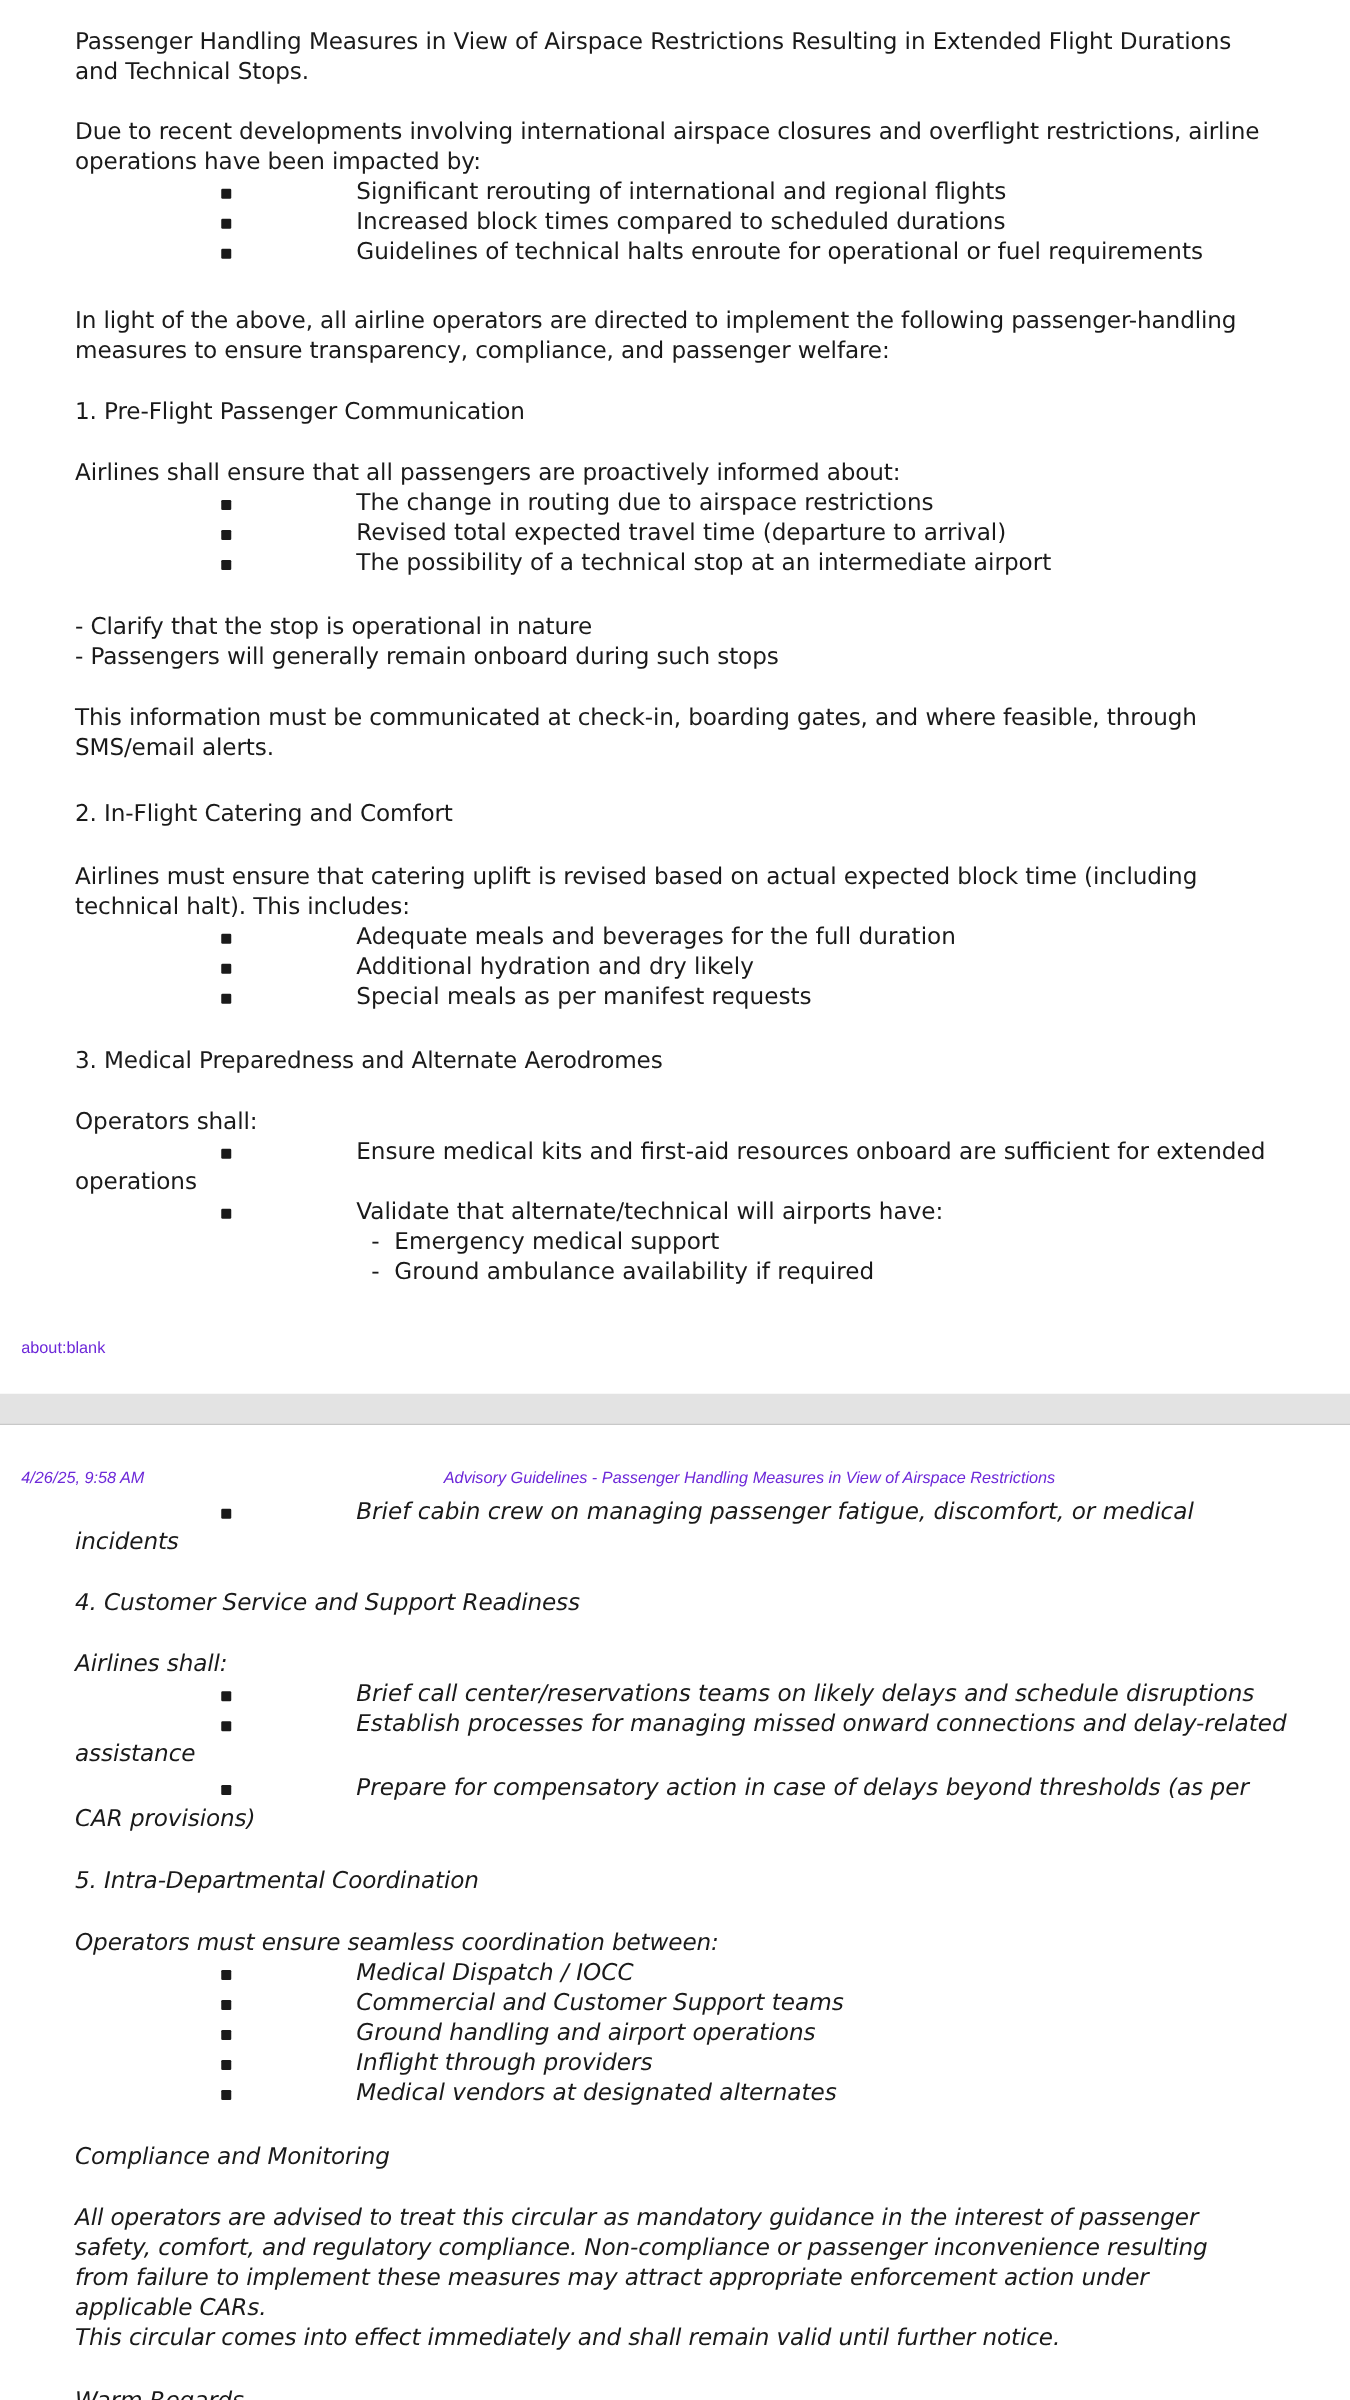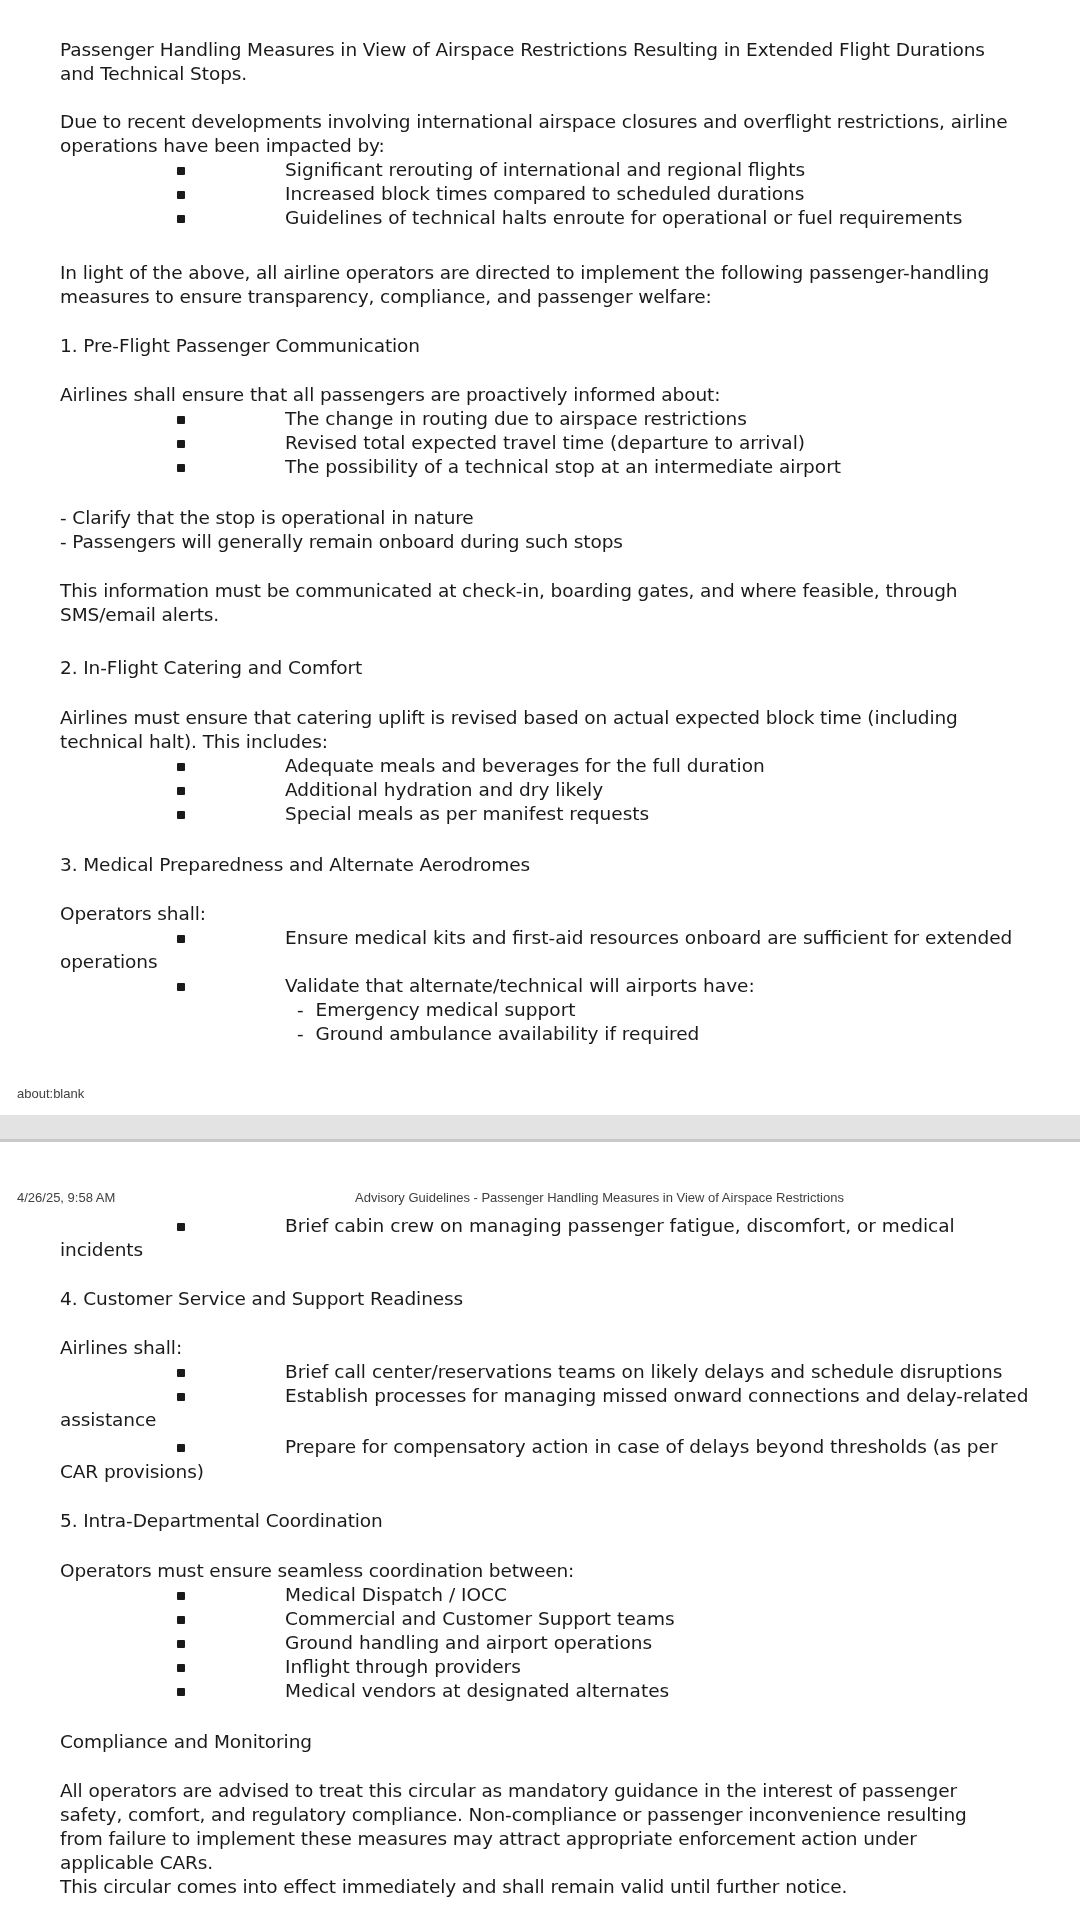--- a/index.html
+++ b/index.html
@@ -2,40 +2,40 @@
 <html><head>
 <meta charset="utf-8">
 <style>
   html, body { margin: 0; padding: 0; }
   body {
     width: 1080px; height: 1920px; overflow: hidden;
     background: #ffffff; color: #1a1a1a;
     font-family: "DejaVu Sans", sans-serif;
     position: relative;
   }
-  .page { position: absolute; left: 0; width: 1080px; background: #fff; margin-top: 16px; }
+  .page { position: absolute; left: 0; width: 1080px; background: #fff; }
   .page1 { top: 0; height: 1124px; }
-  .page2 { top: 1140px; height: 780px; }
+  .page2 { top: 1140px; height: 780px; font-style: italic; }
   .separator {
     position: absolute; left: 0; top: 1115px; width: 1080px; height: 24px;
     background: #e3e3e3; border-bottom: 3px solid #c8c8c8;
   }
   .p {
     position: absolute; left: 60px; width: 1040px;
     font-size: 18.5px; line-height: 24px; white-space: pre; letter-spacing: -0.1px;
   }
   .bullet {
     position: absolute; left: 177px; width: 8px; height: 8px; margin-top: 9px;
     background: #1a1a1a; border-radius: 1px;
   }
   .btext { position: absolute; left: 285px; font-size: 18.5px; line-height: 24px; white-space: pre; }
   .dash { position: absolute; left: 297px; font-size: 18.5px; line-height: 24px; white-space: pre; }
   .small {
     position: absolute; font-family: "Liberation Sans", sans-serif;
-    font-size: 13px; line-height: 16px; color: #404040; white-space: pre;
+    font-size: 13px; line-height: 16px; color: #6d28d9; white-space: pre;
   }
 </style>
 </head>
 <body>
 
 <div class="page page1">
   <div class="p" style="top:22px">Passenger Handling Measures in View of Airspace Restrictions Resulting in Extended Flight Durations</div>
   <div class="p" style="top:46px">and Technical Stops.</div>
 
   <div class="p" style="top:94px">Due to recent developments involving international airspace closures and overflight restrictions, airline</div>

